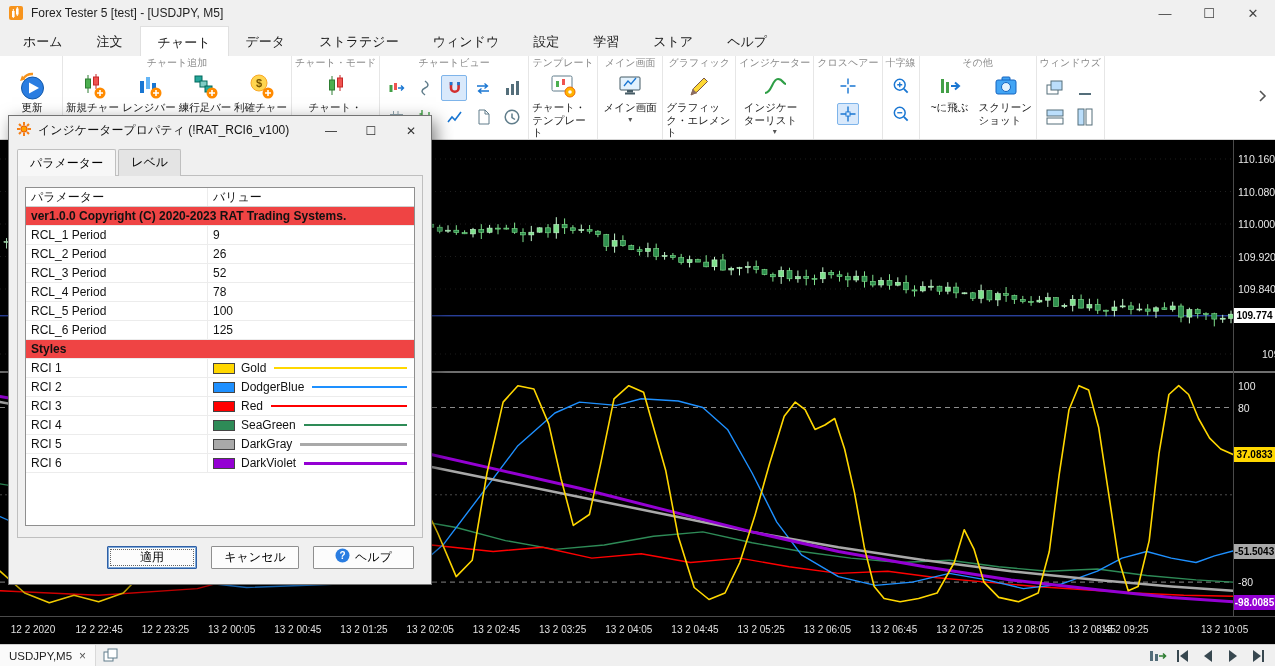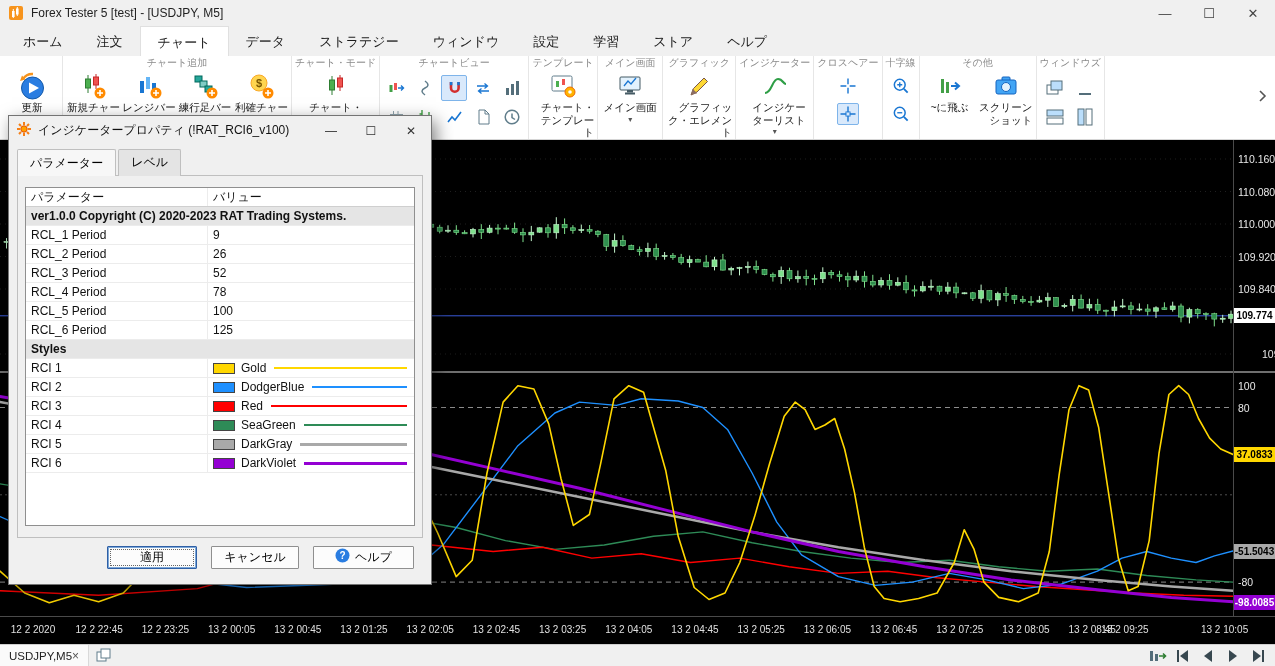--- a/index.html
+++ b/index.html
@@ -14,21 +14,21 @@
 .menubar{height:30px;display:flex;align-items:stretch;background:#f0f0f0;padding-left:6px}
 .menu-tab{padding:7px 17px 0;font-size:13px;color:#1a1a1a;cursor:pointer;white-space:nowrap}
 .menu-tab.active{background:#fff;border:1px solid #e0e0e0;border-bottom:none}
 
 .ribbon{height:84px;background:#fff;border-bottom:1px solid #d5d5d5;display:flex;align-items:stretch;padding-left:2px}
 .rgroup{display:flex;flex-direction:column;align-items:center;padding:0 3px;border-right:1px solid #e6e6e6}
 .rgroup-title{font-size:10px;color:#8a8a8a;height:14px;line-height:14px;white-space:nowrap}
 .rgroup-content{display:flex;align-items:flex-start;gap:2px;flex:1}
 .rbtn{width:54px;display:flex;flex-direction:column;align-items:center;padding-top:1px;cursor:pointer;border-radius:3px}
 .ricon{height:30px;display:flex;align-items:center;justify-content:center}
-.rlabel{font-size:10.5px;line-height:1.2;text-align:right;color:#1a1a1a}
+.rlabel{font-size:10.5px;line-height:1.2;text-align:left;color:#1a1a1a}
 .chev{font-size:8px;color:#555;line-height:1.4}
 .tile-grid{display:grid;grid-template-columns:repeat(5,26px);grid-auto-rows:26px;gap:3px;margin-top:5px}
 .tile{border:1px solid transparent;border-radius:2px;display:flex;align-items:center;justify-content:center;cursor:pointer}
 .tile.selected{background:#d9e9fb;border-color:#7eb4ea}
 .vcol{display:flex;flex-direction:column;gap:6px;margin-top:5px}
 .wgrid{display:grid;grid-template-columns:26px 26px;grid-auto-rows:24px;gap:4px;margin-top:7px}
 .ribbon-collapse{margin-left:auto;align-self:center;padding:6px 8px;cursor:pointer}
 
 .chart-region{position:absolute;left:0;right:0;top:140px;bottom:22px;background:#000}
 .price-panel{position:absolute;left:0;right:42px;top:0;height:231px;cursor:crosshair}
@@ -47,29 +47,29 @@
 .dlg-ctl{width:40px;display:flex;align-items:center;justify-content:center;font-size:12px;color:#333;cursor:pointer}
 .dlg-tabs{display:flex;padding:4px 8px 0;gap:2px;position:relative;z-index:2;margin-bottom:-1px}
 .dlg-tab{font-size:12px;padding:4px 12px;background:#e4e4e4;border:1px solid #bfbfbf;border-bottom:none;border-radius:2px 2px 0 0;cursor:pointer}
 .dlg-tab.active{background:#f7f7f7;padding-top:5px}
 .dlg-page{margin:0 8px;border:1px solid #bfbfbf;flex:1;padding:11px 7px;background:#f0f0f0;overflow:hidden}
 .dlg-table{background:#fff;border:1px solid #8f8f8f;height:100%;font-size:12px;overflow:hidden;color:#111}
 .trow{display:flex;height:19px;line-height:18px;border-bottom:1px solid #ececec}
 .trow .c1{width:182px;padding:0 5px;border-right:1px solid #ececec;overflow:hidden;white-space:nowrap}
 .trow .c2{flex:1;padding:0 5px;display:flex;align-items:center;overflow:hidden;white-space:nowrap}
 .trow.header{border-bottom:1px solid #cfcfcf}
-.trow.section{background:#e5e5e5;font-weight:bold;display:block;padding:0 5px}
+.trow.section{background:#ef4444;font-weight:bold;display:block;padding:0 5px}
 .swatch{width:22px;height:11px;border:1px solid #444;margin-right:6px;flex:none;cursor:pointer}
 .stline{flex:1;margin-left:8px;margin-right:2px}
 .dlg-buttons{height:46px;display:flex;align-items:center;justify-content:flex-end;gap:14px;padding:0 17px 8px 0}
 .dlg-btn{height:23px;background:#fcfcfc;border:1px solid #8f8f8f;border-radius:1px;font-size:12px;display:flex;align-items:center;justify-content:center;gap:5px;cursor:pointer}
 .dlg-btn.default{border:1px solid #2f5fa5;box-shadow:inset 0 0 0 1px #7ba7d7;outline:1px dotted #666;outline-offset:-4px}
 
 .statusbar{position:absolute;left:0;right:0;bottom:0;height:22px;background:#f0f0f0;border-top:1px solid #cfcfcf;display:flex;align-items:center;font-size:11.5px;color:#222}
-.sb-tab{display:flex;align-items:center;padding:0 9px;height:100%;background:#fafafa;border-right:1px solid #d9d9d9;cursor:pointer}
+.sb-tab{display:flex;align-items:center;gap:7px;padding:0 9px;height:100%;background:#fafafa;border-right:1px solid #d9d9d9;cursor:pointer}
 .sb-close{color:#555;font-size:12px;cursor:pointer}
 .sb-newtab{width:28px;height:100%;display:flex;align-items:center;justify-content:center;cursor:pointer}
 .sb-right{margin-left:auto;display:flex;align-items:center;gap:3px;padding-right:6px}
 .sb-ico{width:22px;height:18px;display:flex;align-items:center;justify-content:center;cursor:pointer}
 </style>
 </head>
 <body>
 
 <div class="app">
 

